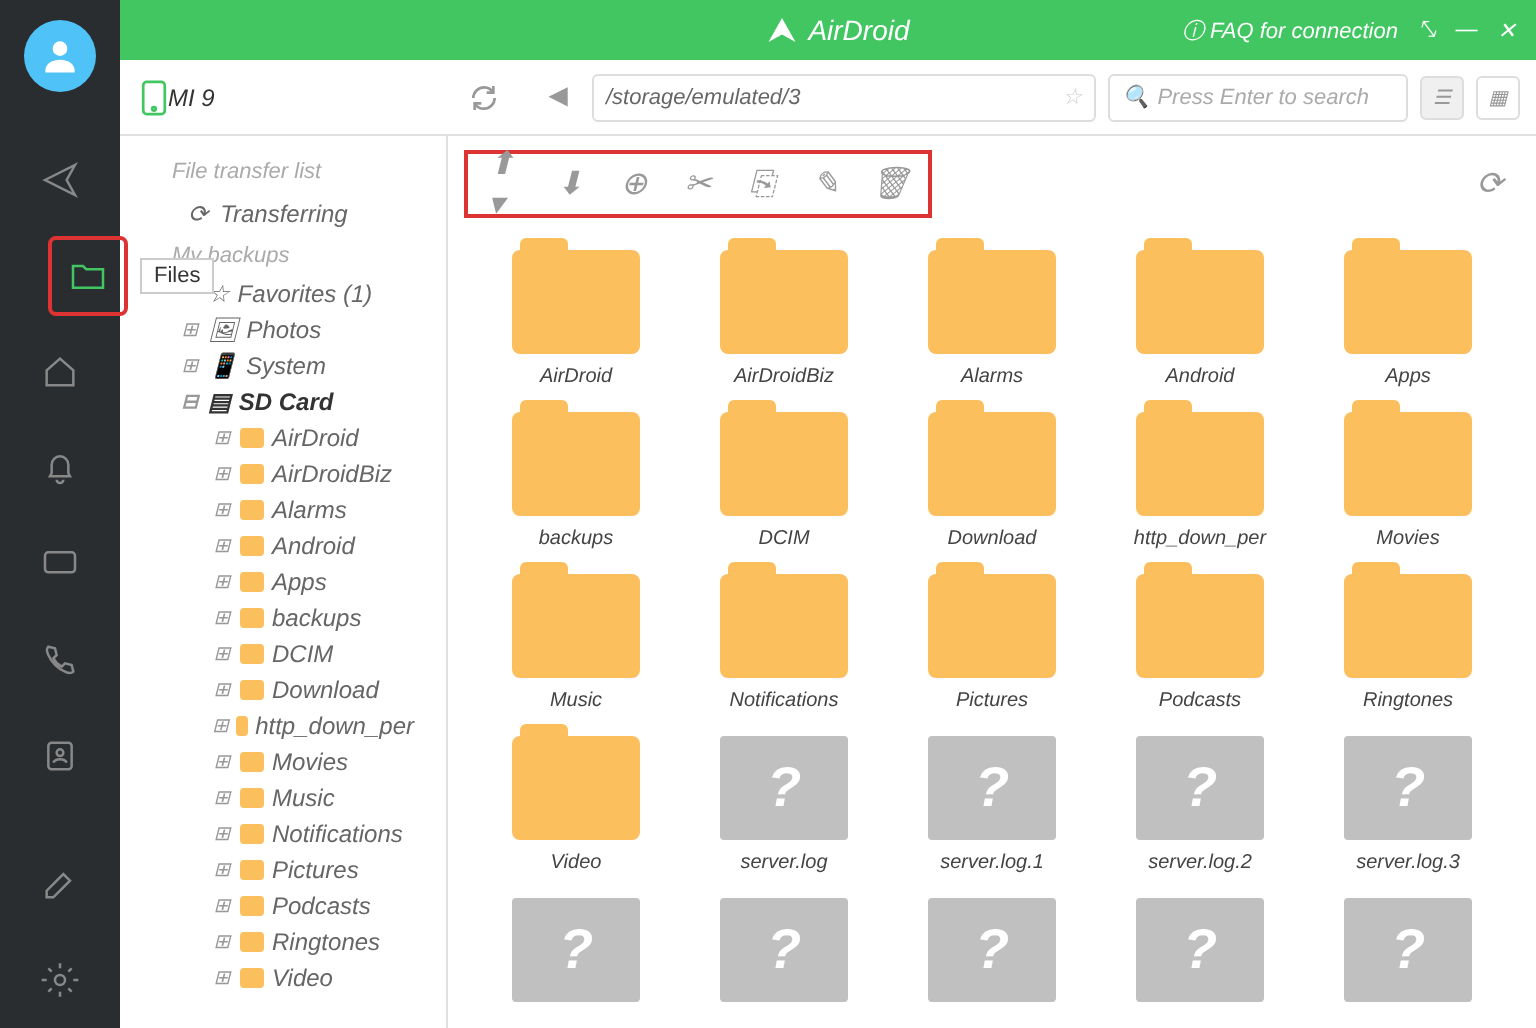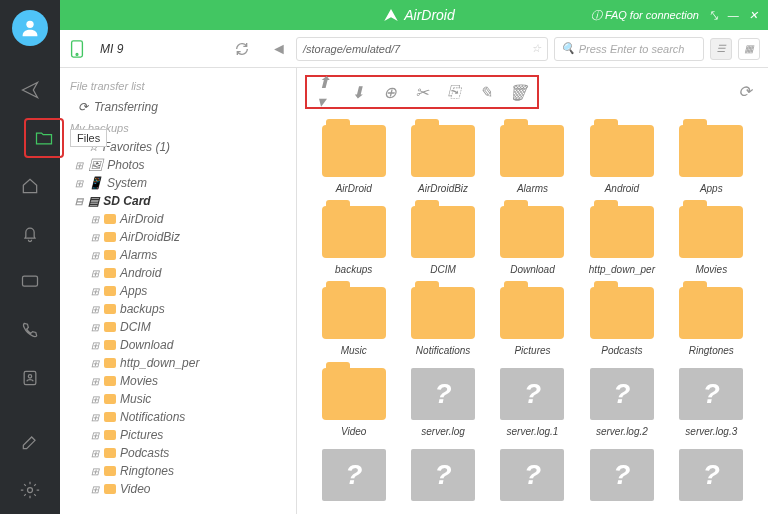--- a/index.html
+++ b/index.html
@@ -17,36 +17,36 @@
 
 .main { flex: 1; display: flex; flex-direction: column; font-style: italic; }
 
 .titlebar { height: 30px; background: #42c662; display: flex; align-items: center; padding: 0 10px; color: #fff; font-size: 14px; }
 .titlebar-logo { display: flex; align-items: center; margin: 0 auto; font-weight: 500; }
 .titlebar-logo svg { width: 18px; height: 18px; fill: #fff; margin-right: 4px; }
 .titlebar-right { display: flex; align-items: center; gap: 10px; font-size: 11px; margin-left: 24px; }
 .tb-ctl { cursor: pointer; }
 
 .second-bar { height: 38px; display: flex; border-bottom: 1px solid #e0e0e0; }
-.device-area { width: 200px; display: flex; align-items: center; padding: 0 10px; gap: 16px; }
+.device-area { width: 200px; display: flex; align-items: center; padding: 0 10px; gap: 0; }
 .device-icon { width: 14px; height: 18px; }
 .device-name { font-size: 12px; color: #333; flex: 1; }
 .refresh-small { width: 16px; height: 16px; cursor: pointer; }
 
 .path-area { flex: 1; display: flex; align-items: center; padding: 0 8px; gap: 6px; }
 .nav-btn { width: 22px; height: 22px; display: flex; align-items: center; justify-content: center; cursor: pointer; color: #999; }
 .path-box { flex: 1; border: 1px solid #ddd; border-radius: 3px; height: 24px; display: flex; align-items: center; padding: 0 6px; font-size: 11px; color: #666; }
 .path-box .star { margin-left: auto; color: #ccc; }
 .search-box { width: 150px; border: 1px solid #ddd; border-radius: 3px; height: 24px; display: flex; align-items: center; padding: 0 6px; font-size: 11px; color: #aaa; }
 .view-toggle { width: 22px; height: 22px; border: 1px solid #ddd; border-radius: 3px; display: flex; align-items: center; justify-content: center; cursor: pointer; color: #999; font-size: 10px; }
 .view-toggle.active { background: #f0f0f0; }
 
 .content-row { flex: 1; display: flex; overflow: hidden; }
 
-.sidebar2 { width: 237px; border-right: 1px solid #e0e0e0; padding: 8px 0; overflow-y: auto; font-size: 12px; color: #666; }
+.sidebar2 { width: 164px; border-right: 1px solid #e0e0e0; padding: 8px 16px; overflow-y: auto; font-size: 12px; color: #666; }
 .sb-header { padding: 4px 10px; color: #aaa; font-size: 11px; }
 .sb-item { padding: 4px 10px 4px 18px; display: flex; align-items: center; gap: 6px; cursor: pointer; }
 .tree { padding-left: 8px; }
 .tree-item { padding: 2px 0 2px 6px; display: flex; align-items: center; gap: 4px; cursor: pointer; white-space: nowrap; }
 .tree-item .exp { width: 10px; display: inline-block; text-align: center; color: #999; font-size: 10px; }
 .tree-item .ticon { width: 14px; height: 14px; display: inline-flex; align-items: center; justify-content: center; }
 .tree-item .ticon.folder { background: #fbbf5e; border-radius: 2px; width: 12px; height: 10px; }
 .tree-item.level2 { padding-left: 22px; }
 .tree-item.sel { color: #333; font-weight: 600; }
 
@@ -158,21 +158,21 @@
         </svg>
       <span class="device-name">MI 9</span>
       <svg class="refresh-small" viewBox="0 0 24 24" fill="none" stroke="#999" stroke-width="2">
           <path d="M4 12a8 8 0 018-8 8 8 0 017 4M20 12a8 8 0 01-8 8 8 8 0 01-7-4"></path>
           <path d="M19 3v5h-5M5 21v-5h5"></path>
         </svg>
     </div>
     <div class="path-area">
       <div class="nav-btn">◄</div>
       <div class="path-box">
-        <span>/storage/emulated/7</span>
+        <span>/storage/emulated/3</span>
         <span class="star">☆</span>
       </div>
       <div class="search-box">
         🔍 <span style="margin-left:4px">Press Enter to search</span>
       </div>
       <div class="view-toggle active">☰</div>
       <div class="view-toggle">▦</div>
     </div>
   </div>
 

